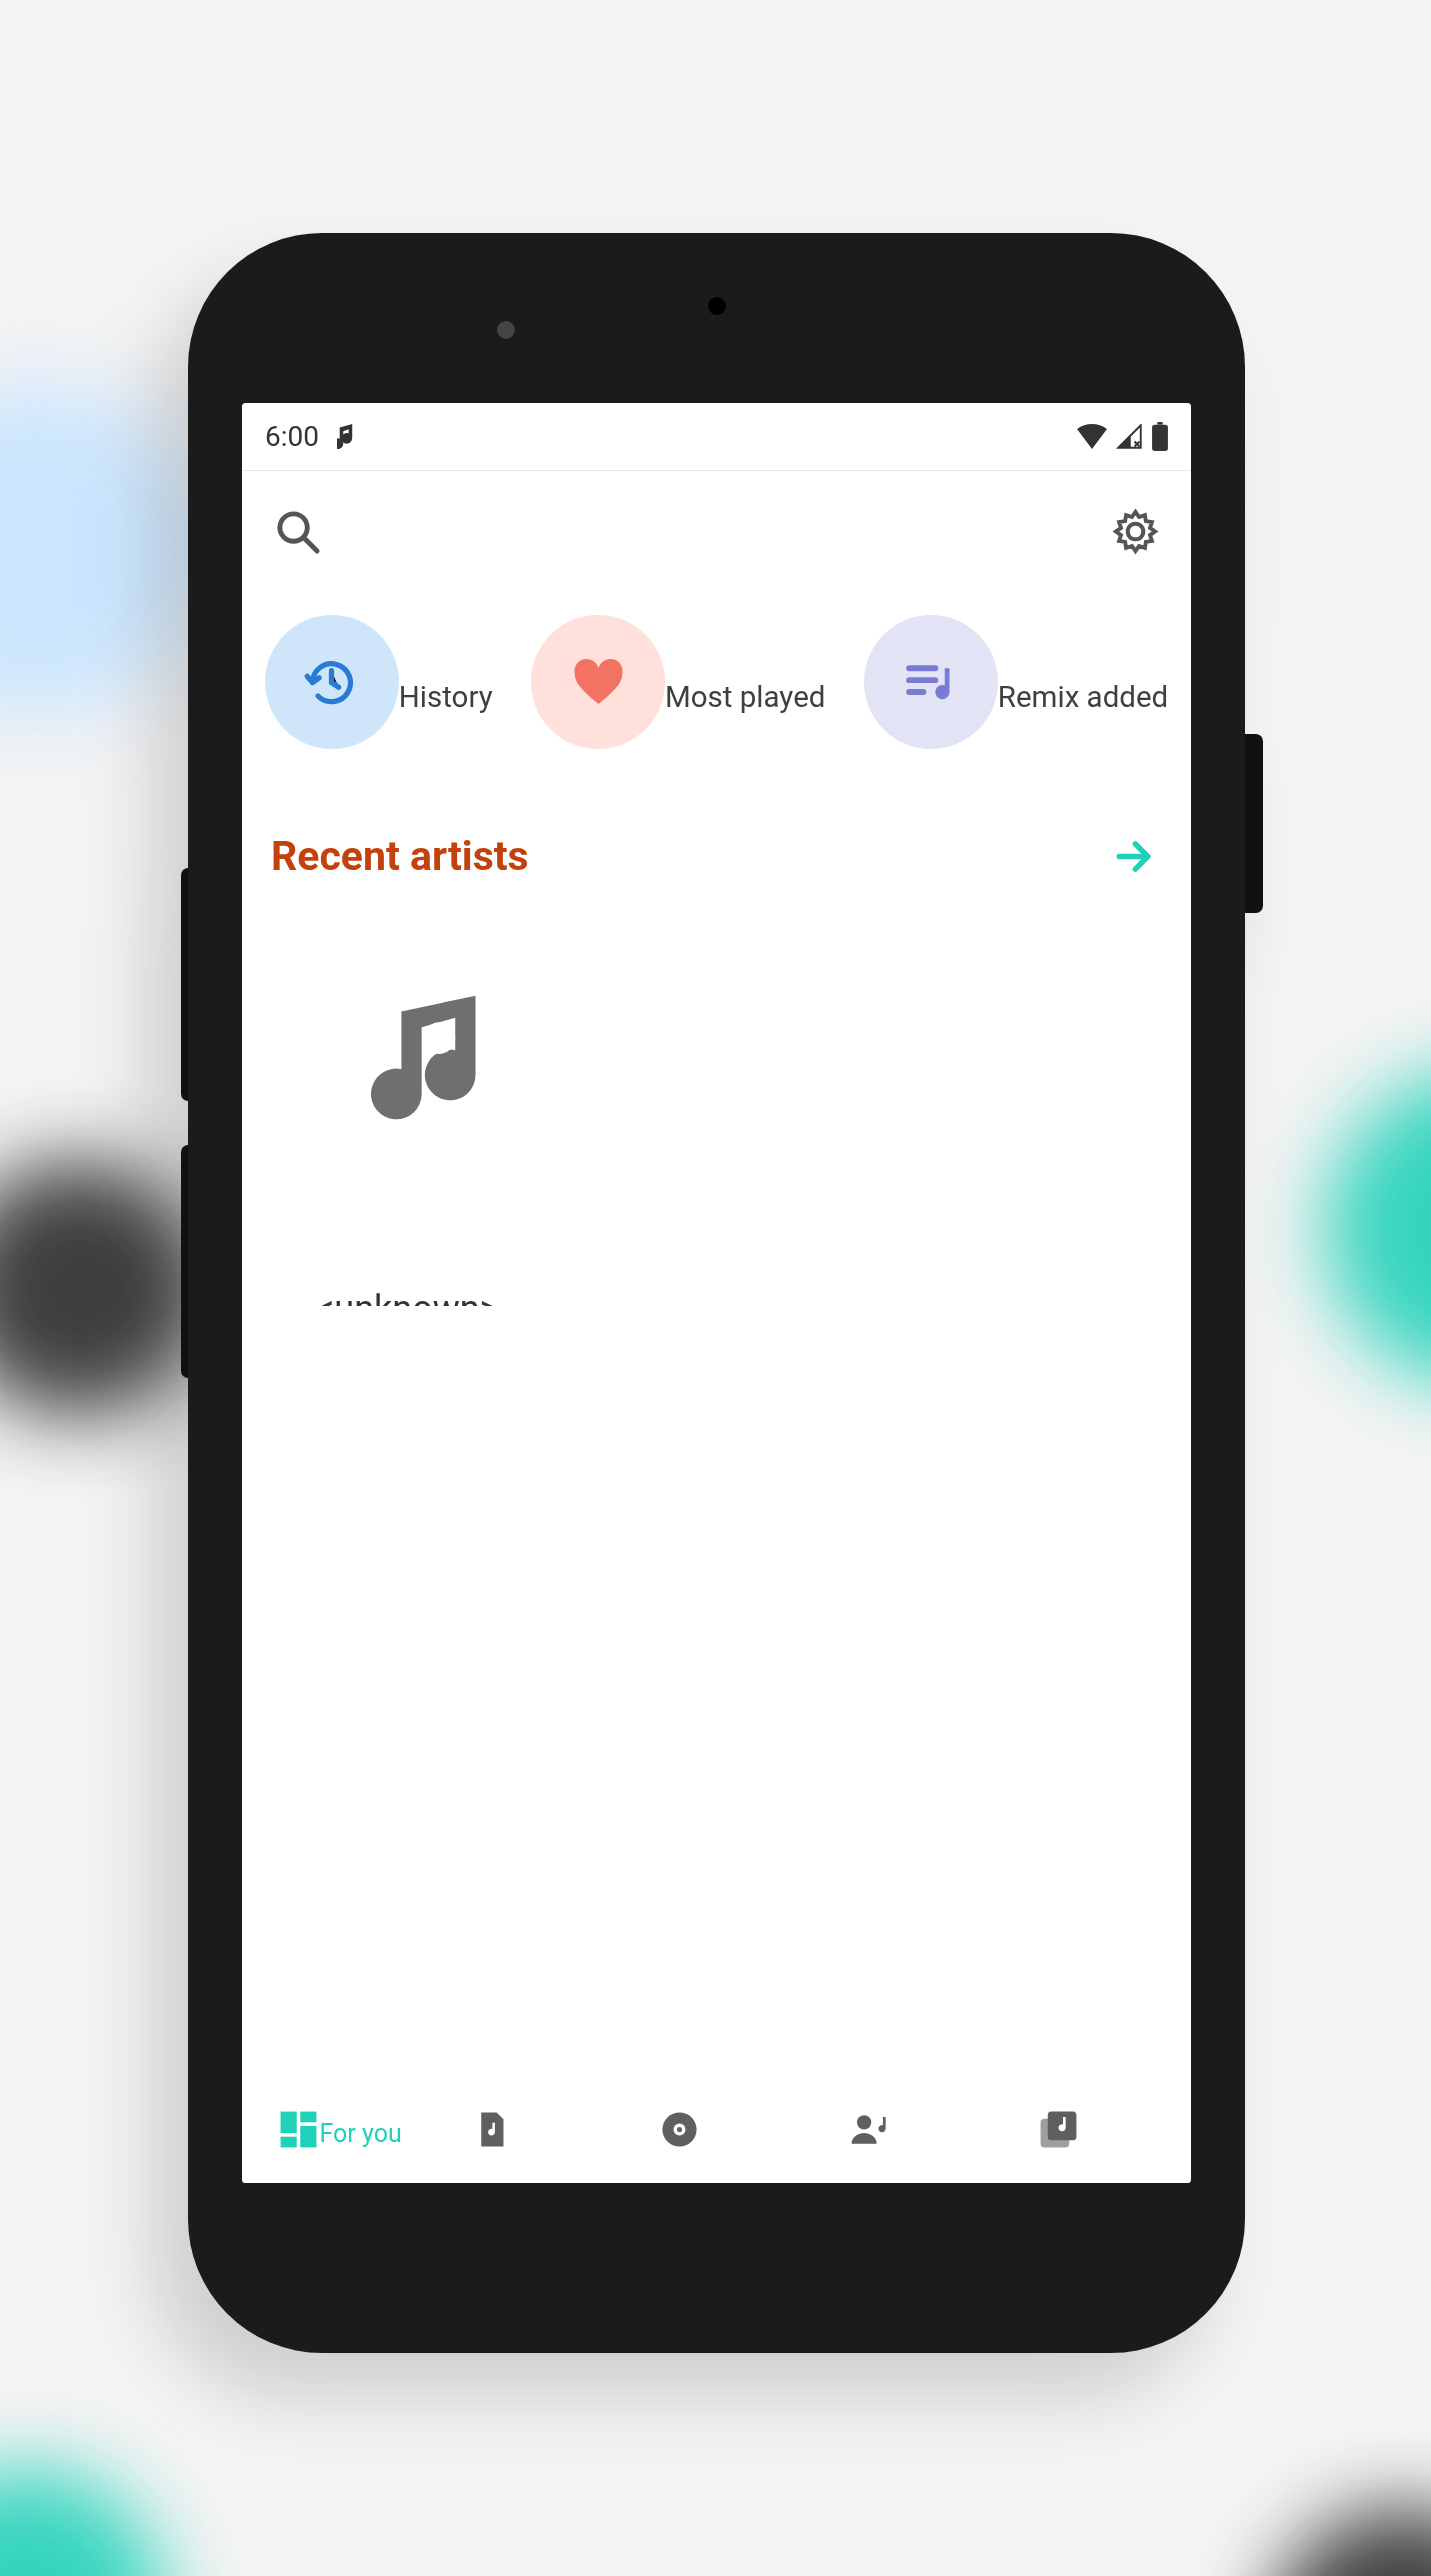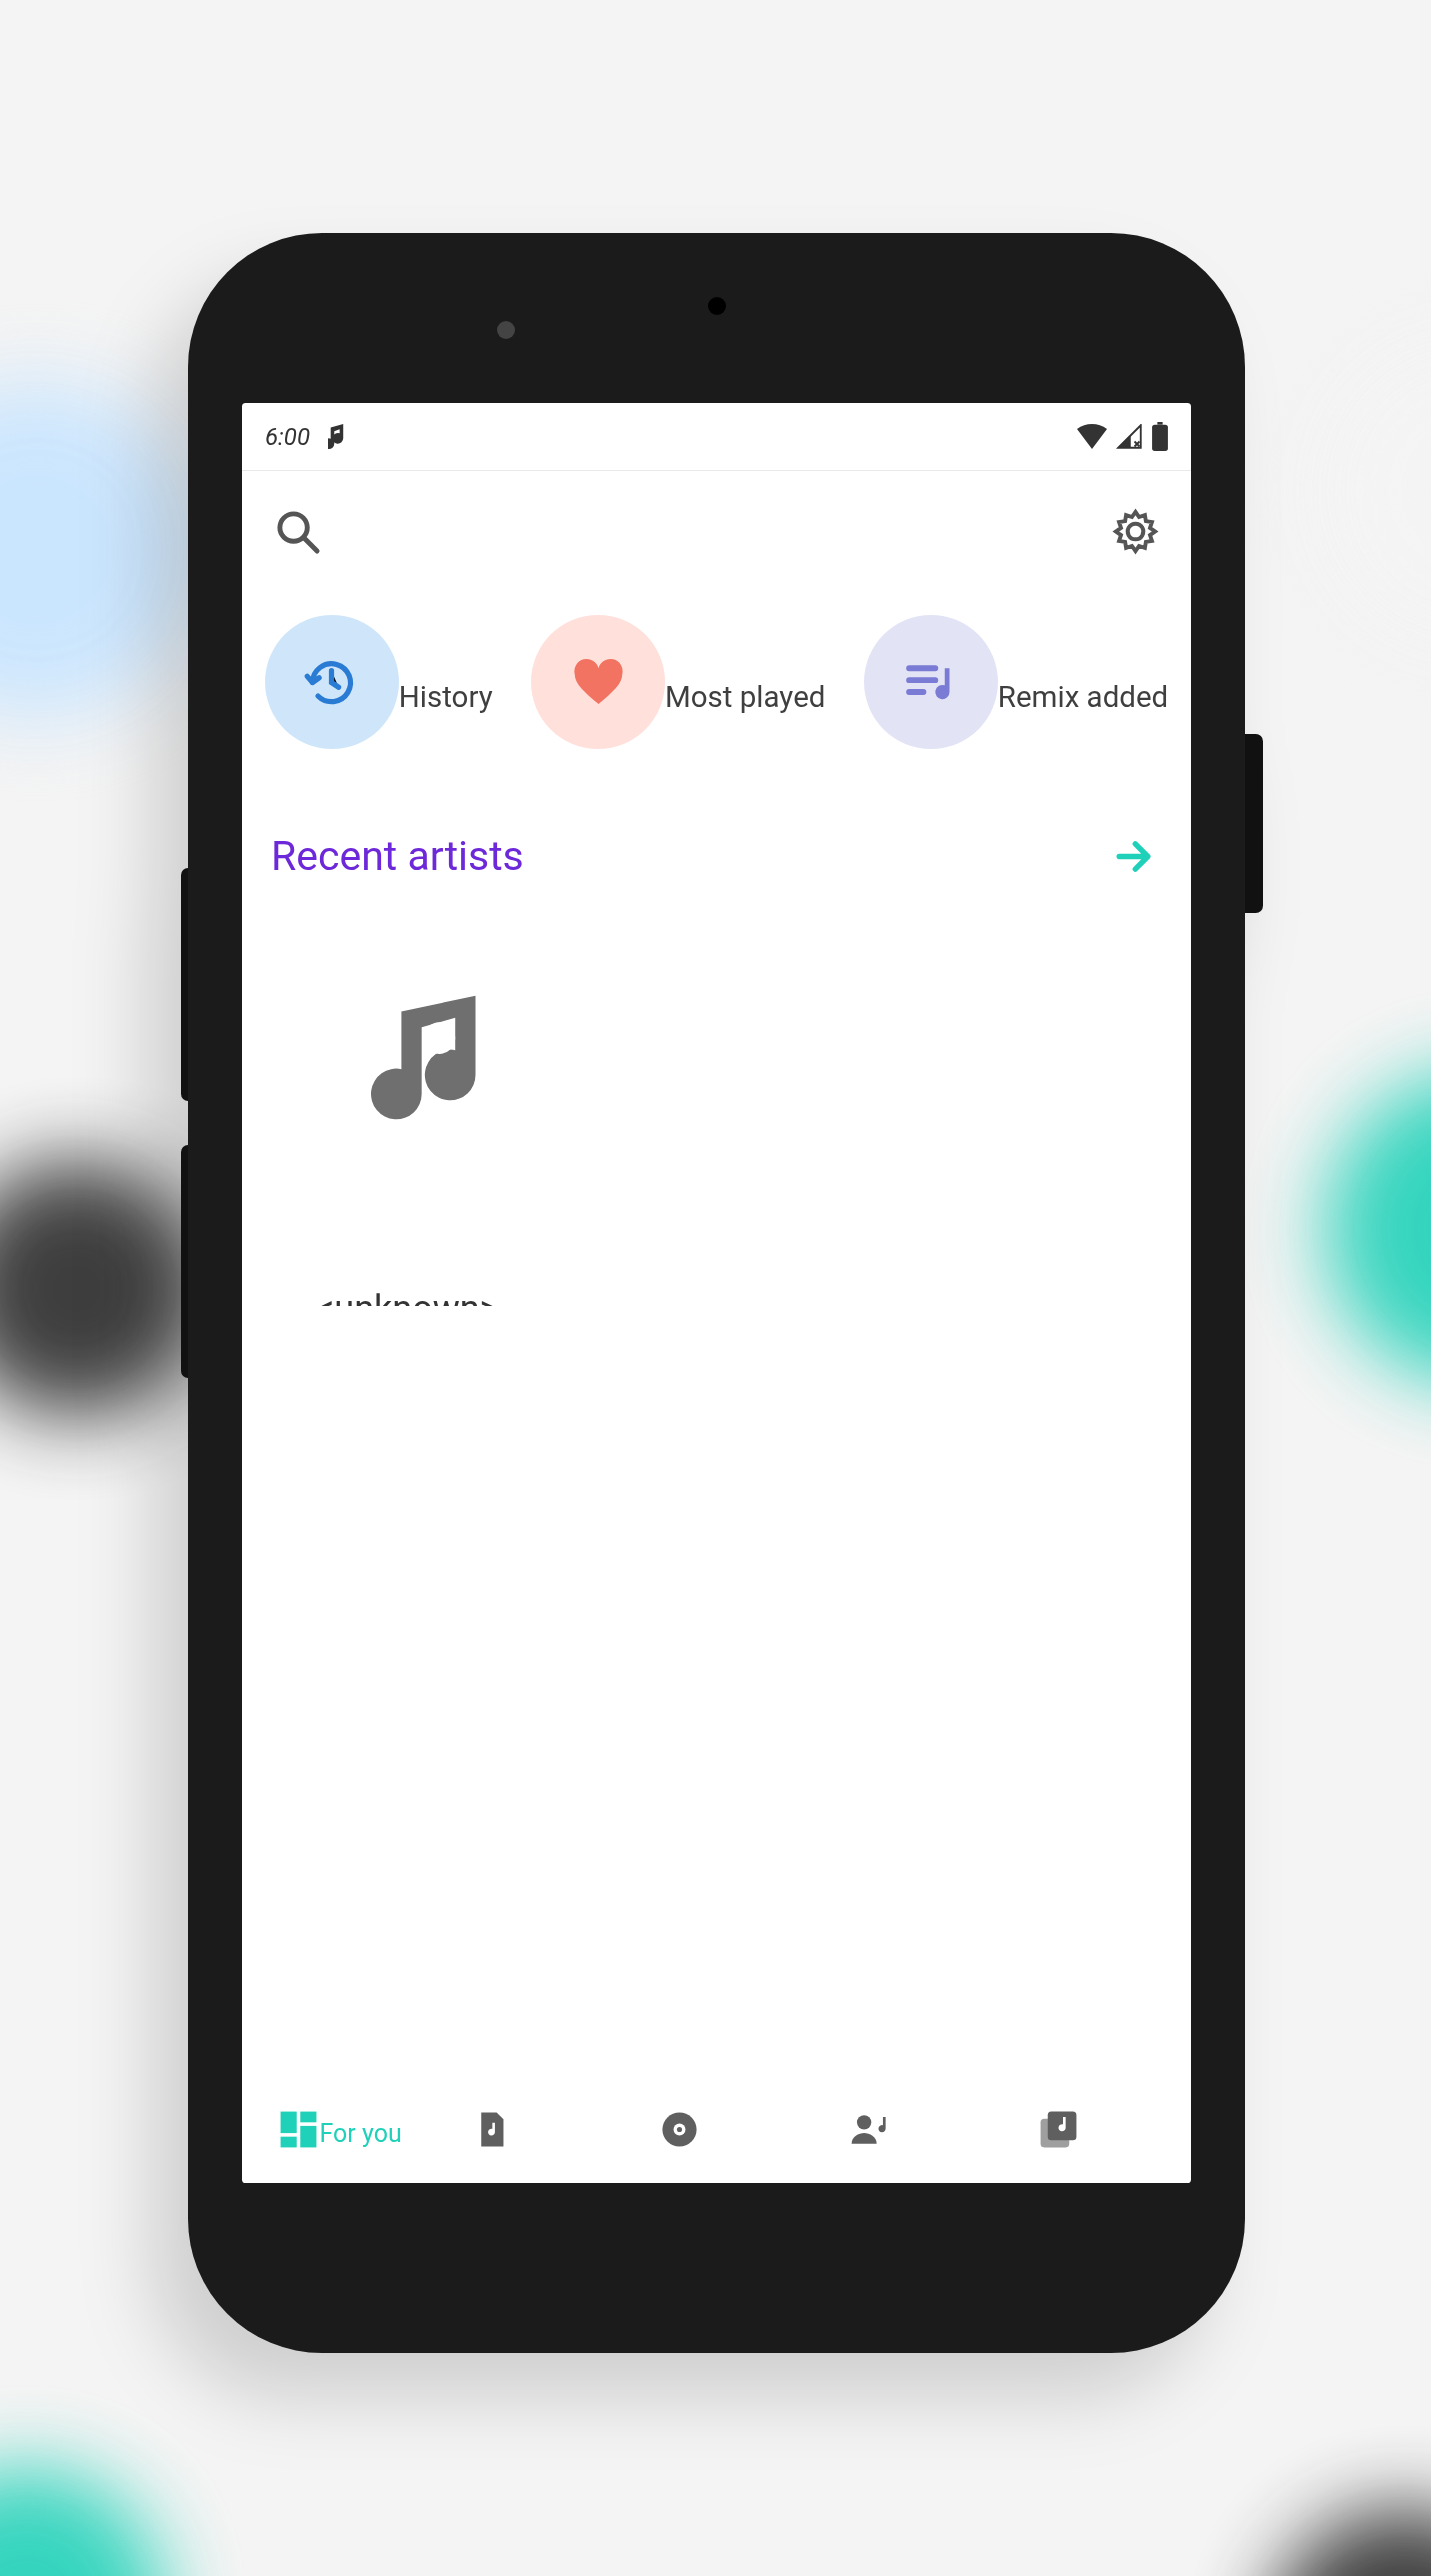--- a/index.html
+++ b/index.html
@@ -47,21 +47,21 @@
     .flens { position:absolute; left:309px; top:88px; width:18px; height:18px; background:#444; border-radius:50%; }
     
     .screen {
       position: absolute; left:54px; top:170px; right:54px; bottom:170px;
       background:#fff; overflow:hidden;
       border-radius:3.6px;
     }
 
     
     .status { height:67px; display:flex; align-items:center; padding:0 23px; color:#333; }
-    .status .time { font-size:24px; font-weight:400;font-style:italic; }
+    .status .time { font-size:28px; font-weight:400; }
     .status .noteicon { margin-left:18px; }
     .status .spacer { flex:1; }
 
     
     .topbar { display:flex; align-items:center; justify-content:space-between;
       padding:32px 27px 25px; border-top:0.9px solid #e9e9e9; }
     .iconbtn { display:flex; align-items:center; justify-content:center; width:57px; height:57px; }
 
     
     .quick {
@@ -73,21 +73,21 @@
     .quick .lbl { margin-top:29px; font-size:29.5px; color:#3f3f3f; text-align:center; }
 
     .c-blue   { background:#cfe6fa; }
     .c-pink   { background:#ffe0da; }
     .c-yellow { background:#eef0be; }
     .c-violet { background:#e2e4f6; }
 
     
     .sectionrow { display:flex; align-items:center; justify-content:space-between;
       padding:57px 29px 0 29px; }
-    .sectiontitle { font-size:41px; font-weight:400; color:#6d28d9; }
+    .sectiontitle { font-size:41px; font-weight:700; color:#c2410c; }
 
     
     .artists { padding:18px 29px 0; display:flex; overflow:hidden; }
     .artistcard { width:313px; height:403px; display:flex; flex-direction:column; position:relative; }
     .artistimg { flex:0 0 313px; display:flex; align-items:center; justify-content:center; }
     .artistname { position:absolute; left:45px; top:385px; font-size:36px; color:#333; }
 
     
     .miniplayer { position:absolute; left:0; right:0; bottom:107px; height:116px;
       border-top:0.9px solid #e9e9e9; display:flex; align-items:center; padding:0 21.5px 0 27px; background:#fff; }

